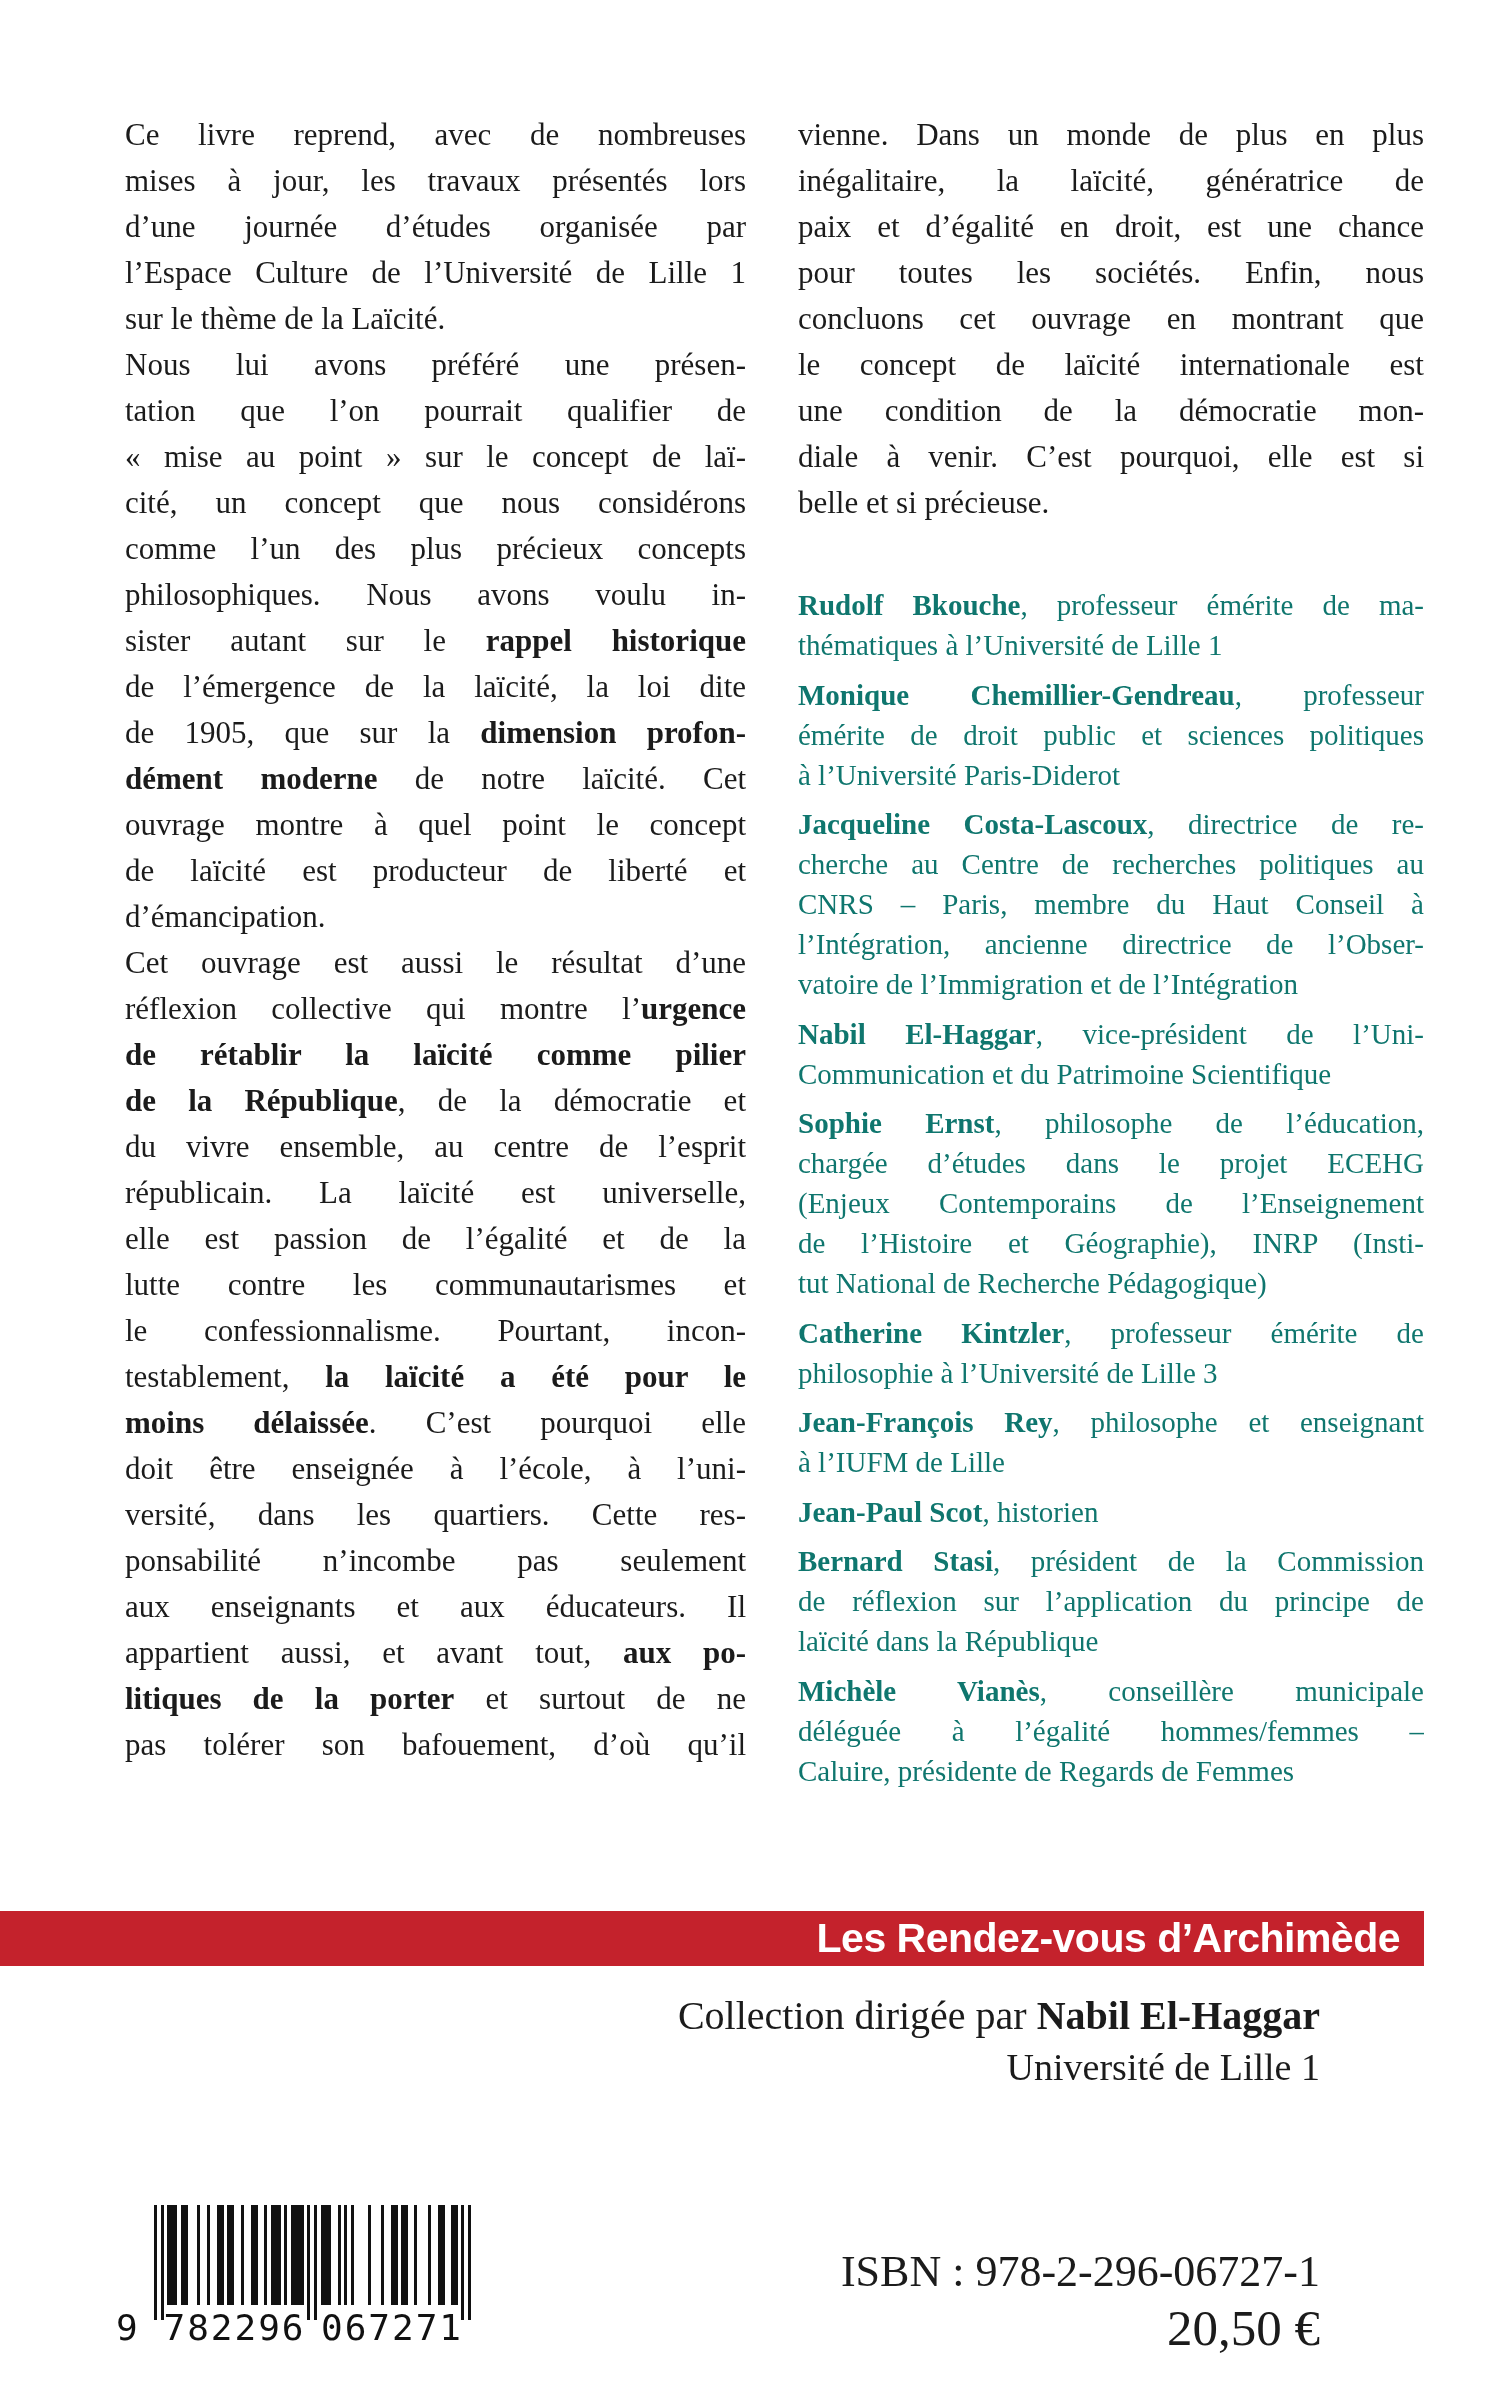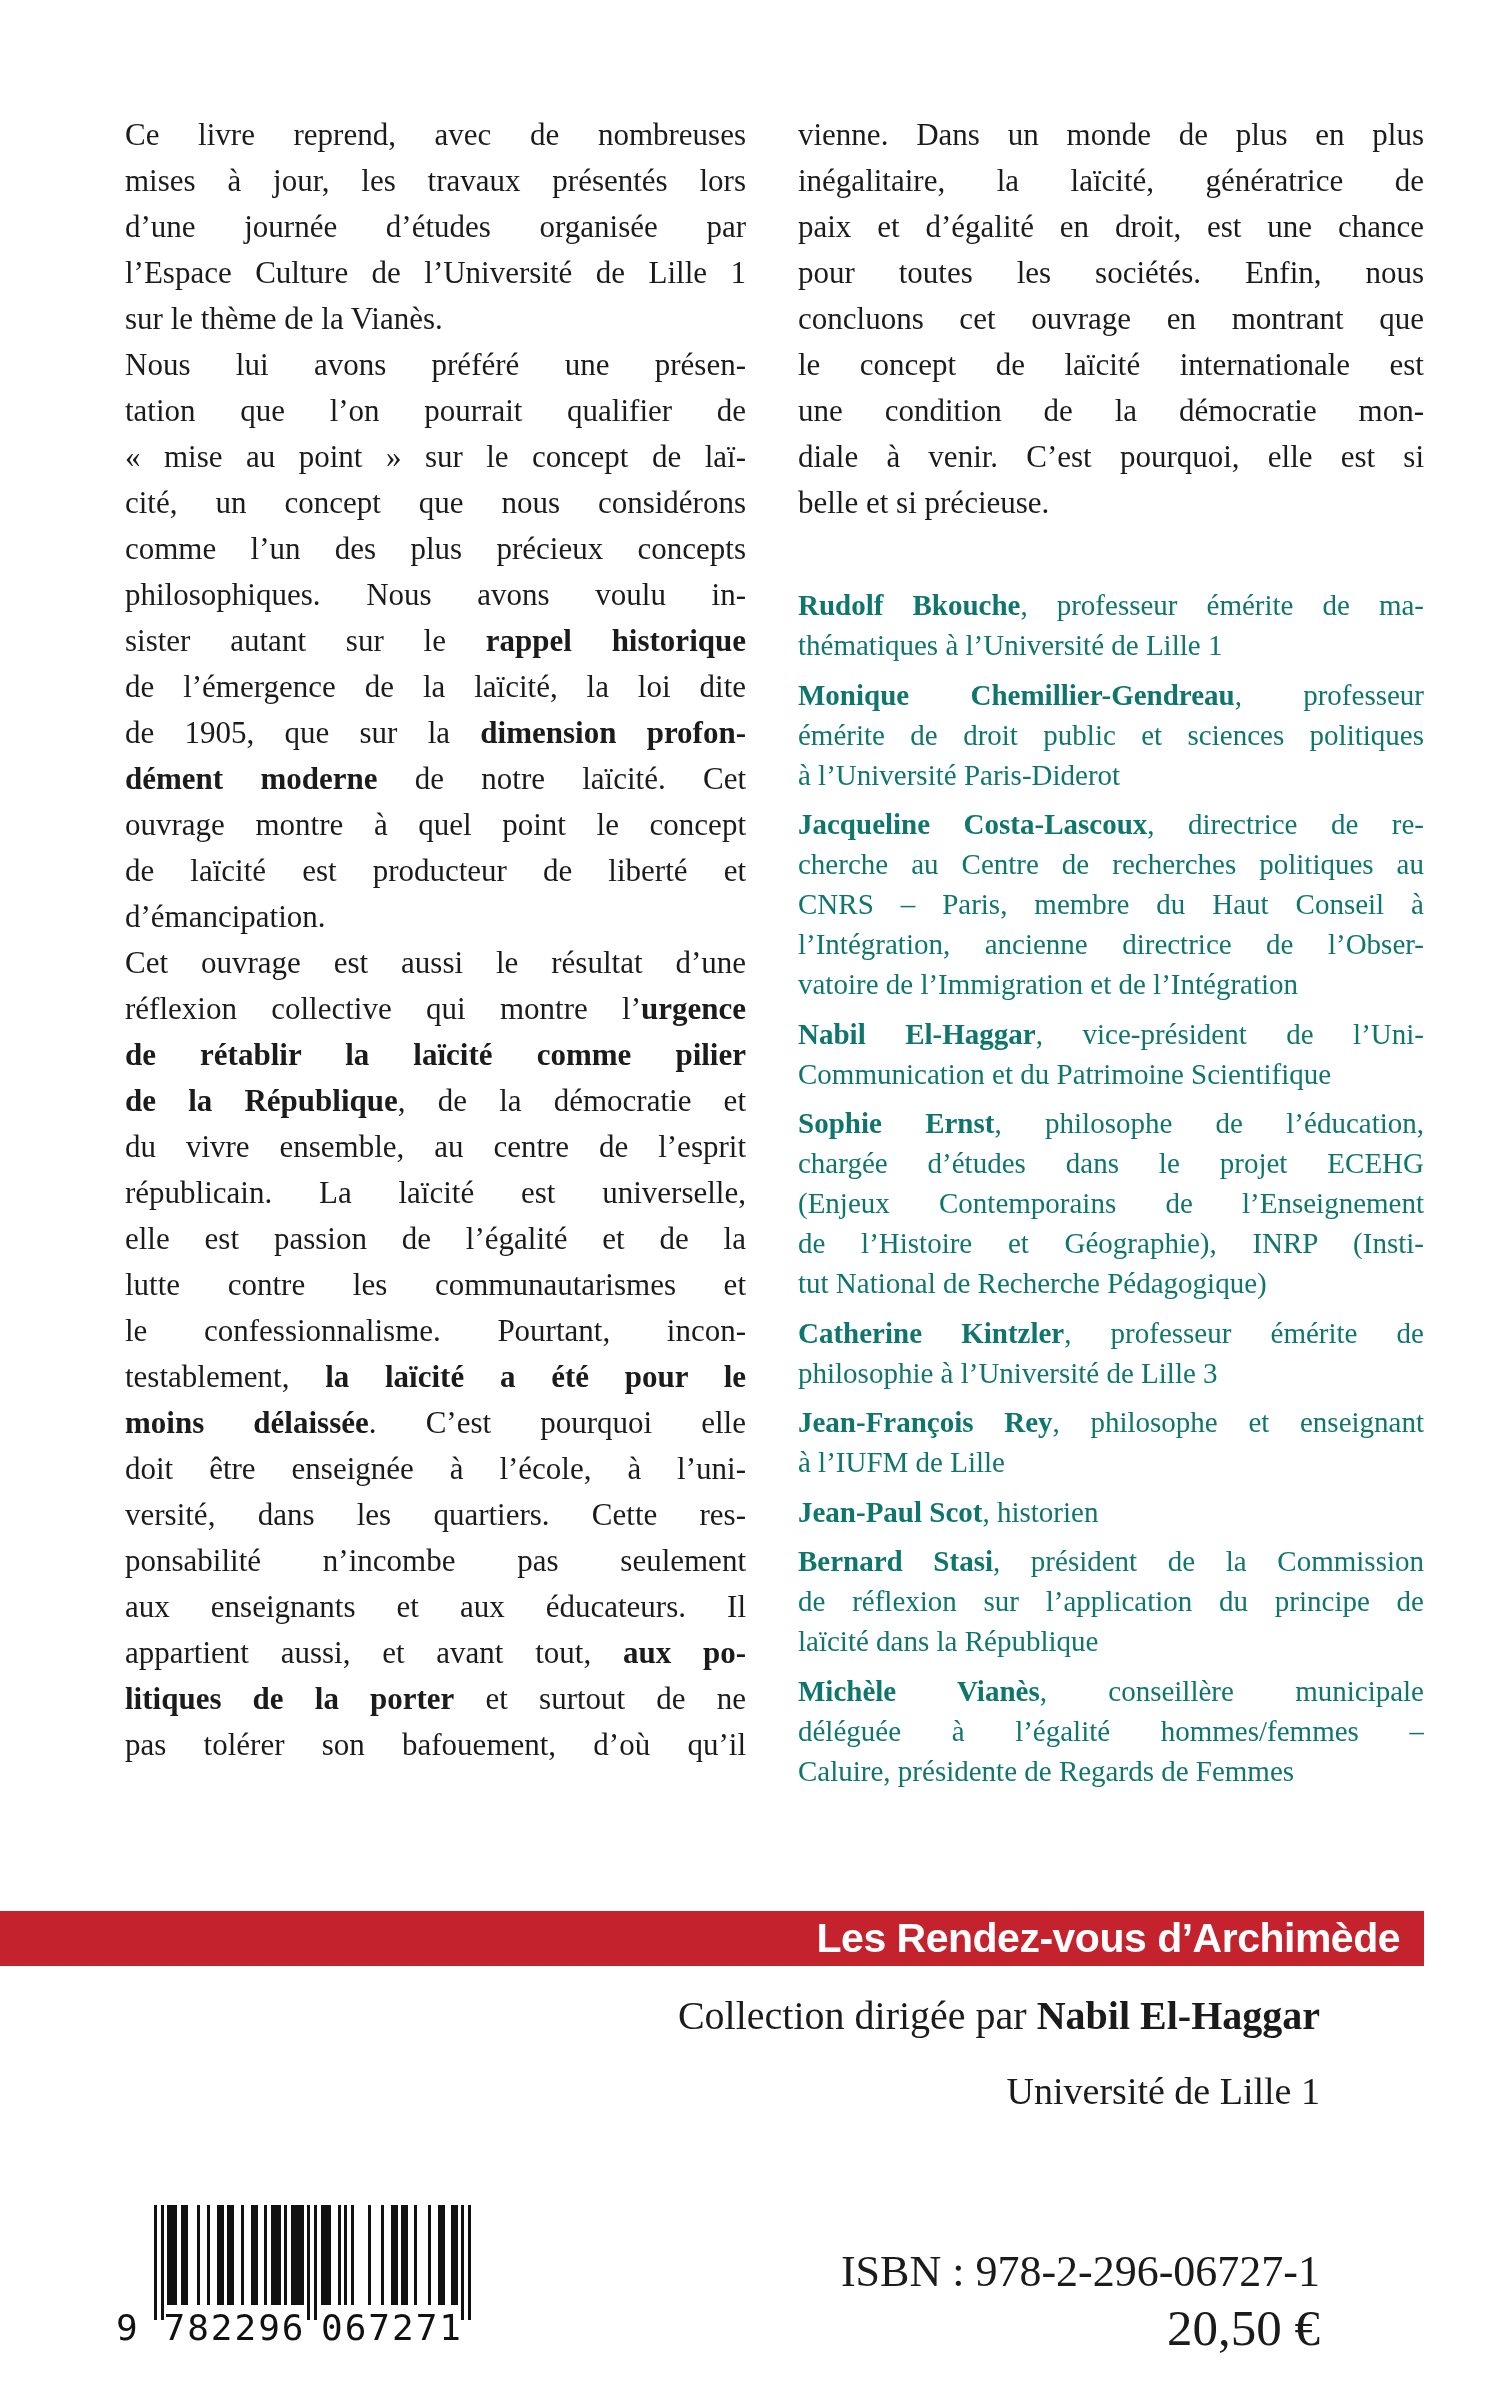--- a/index.html
+++ b/index.html
@@ -36,21 +36,21 @@
     background:#c4222c;
   }
   .banner-title{
     font-family:"Liberation Sans",sans-serif;font-weight:bold;
     font-size:41px;color:#ffffff;line-height:55px;
     text-align:right;padding-right:108px;letter-spacing:-0.5px;padding-left:36px;
   }
   
   .collection{position:absolute;right:104px;top:1989px;text-align:right;}
   .collection-line1{font-size:40px;line-height:54px;}
-  .collection-line2{font-size:38px;line-height:49px;margin-top:24px;}
+  .collection-line2{font-size:38px;line-height:49px;}
   
   .commerce{position:absolute;right:104px;top:2233px;text-align:right;}
   .isbn{font-size:44px;line-height:51px;margin-top:13px;}
   .price{font-size:51px;line-height:62px;}
   
   .barcode{position:absolute;left:154px;top:2205px;width:317px;height:137px;}
   .barcode .bar{position:absolute;top:0;background:#111;}
   .barcode-digits{
     position:absolute;top:102px;left:0;width:100%;height:34px;
     font-family:"DejaVu Sans Mono",monospace;font-size:36px;color:#111;
@@ -64,21 +64,21 @@
 <body>
 
 <div class="page">
 
   <div class="col col-left" id="col-left">
       <div>
         <div class="line"><span>Ce livre reprend, avec de nombreuses</span></div>
         <div class="line"><span>mises à jour, les travaux présentés lors</span></div>
         <div class="line"><span>d’une journée d’études organisée par</span></div>
         <div class="line"><span>l’Espace Culture de l’Université de Lille 1</span></div>
-        <div class="line no-j"><span>sur le thème de la Vianès.</span></div>
+        <div class="line no-j"><span>sur le thème de la Laïcité.</span></div>
       </div>
       <div>
         <div class="line"><span>Nous lui avons préféré une présen-</span></div>
         <div class="line"><span>tation que l’on pourrait qualifier de</span></div>
         <div class="line"><span>« mise au point » sur le concept de laï-</span></div>
         <div class="line"><span>cité, un concept que nous considérons</span></div>
         <div class="line"><span>comme l’un des plus précieux concepts</span></div>
         <div class="line"><span>philosophiques. Nous avons voulu in-</span></div>
         <div class="line"><span>sister autant sur le </span><span class="bold">rappel historique</span></div>
         <div class="line"><span>de l’émergence de la laïcité, la loi dite</span></div>

